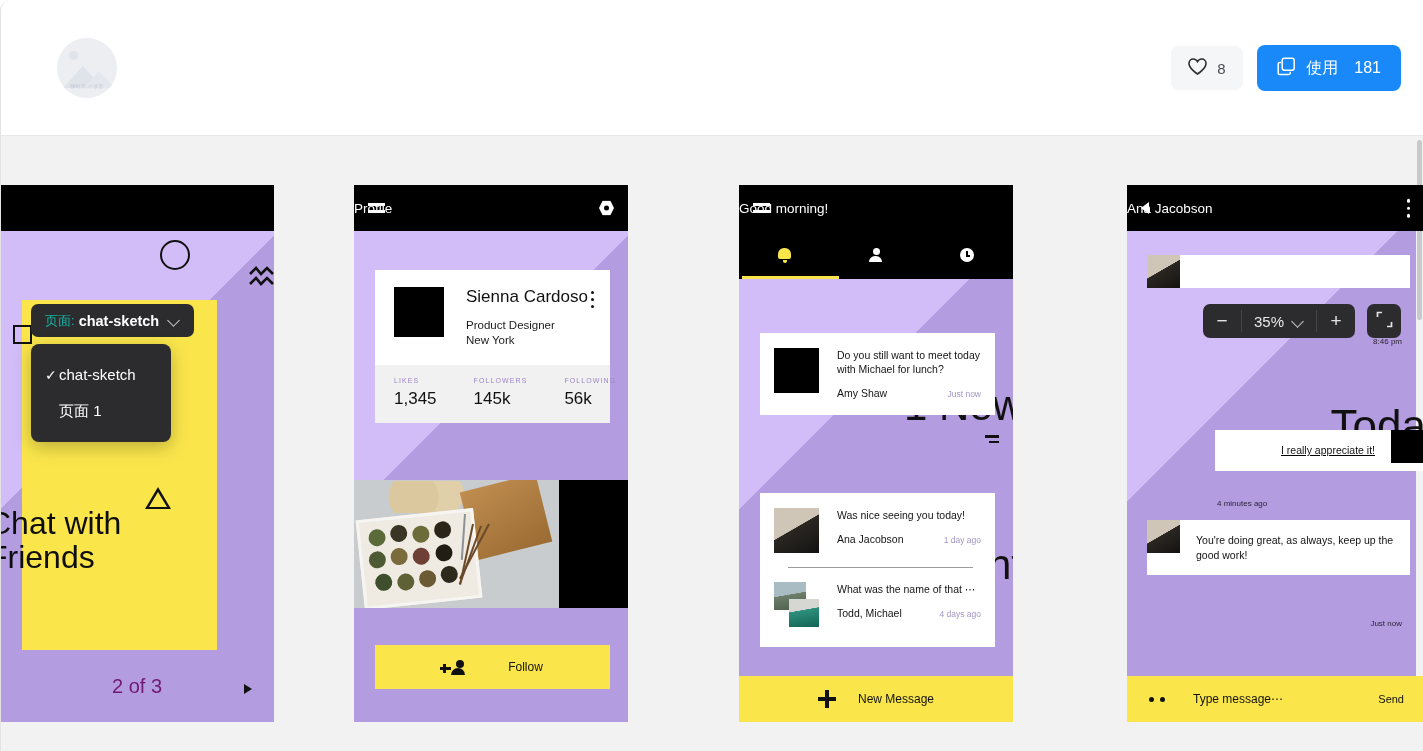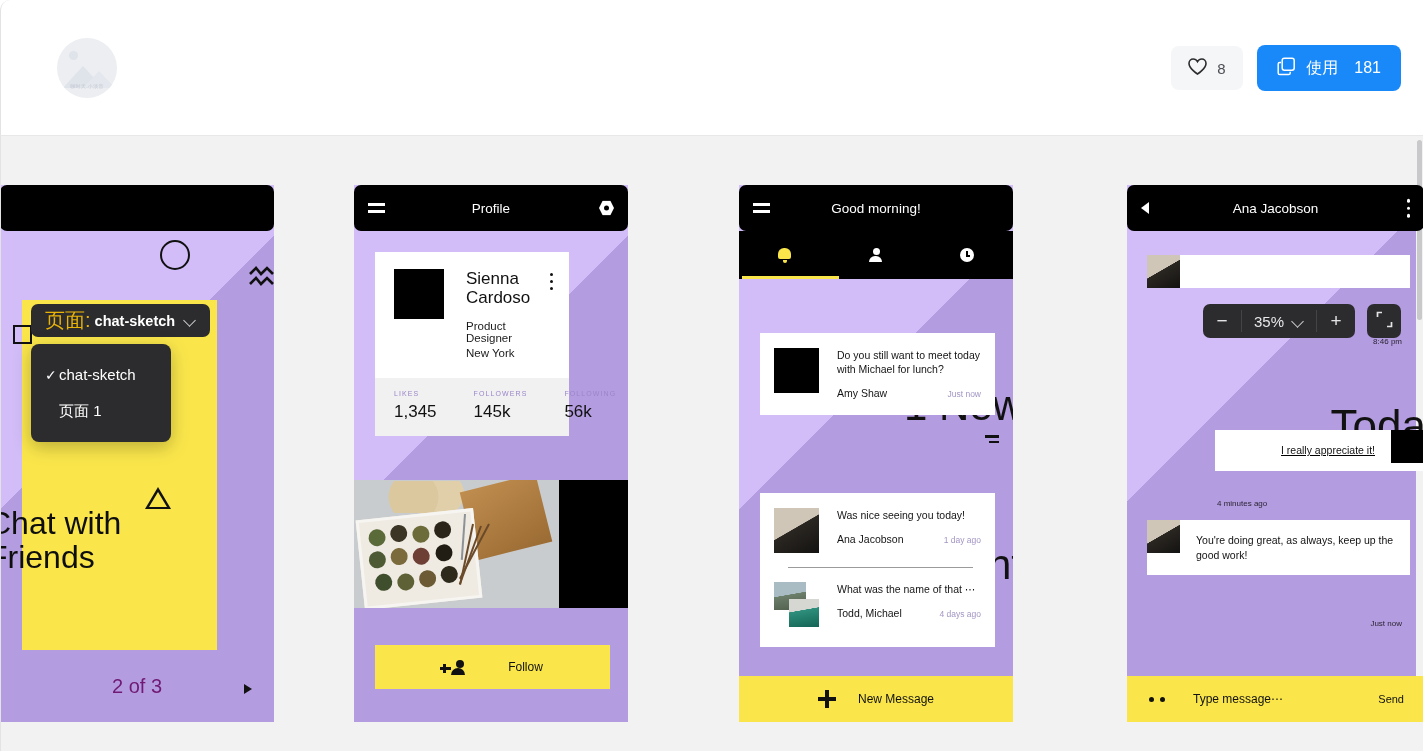--- a/index.html
+++ b/index.html
@@ -108,21 +108,21 @@
   }
 
   
   .page-pill {
     position: absolute; left: 30px; top: 168px;
     height: 33px; padding: 0 14px;
     background: #2c2c2e; border-radius: 7px;
     display: flex; align-items: center; gap: 10px;
     z-index: 40; cursor: pointer;
   }
-  .pp-prefix { color: #eab308; font-size: 20px; }
+  .pp-prefix { color: #14b8a6; font-size: 13px; }
   .pp-value { color: #ffffff; font-size: 14.5px; font-weight: 700; margin-left: -6px; }
   .chev { width: 11px; height: 11px; position: relative; }
   .chev::before {
     content: ""; position: absolute; left: 0; top: 1px;
     width: 8px; height: 8px;
     border-right: 1.6px solid #cdced0; border-bottom: 1.6px solid #cdced0;
     transform: rotate(45deg);
   }
   .page-menu {
     position: absolute; left: 30px; top: 208px;
@@ -168,22 +168,22 @@
     font-family: "Liberation Sans", sans-serif;
   }
   .screen .diag {
     position: absolute; inset: 0; pointer-events: none;
     background: linear-gradient(135deg, #d3bdf9 0%, #d3bdf9 40%, #b49ce0 40%, #b49ce0 100%);
     opacity: 1; z-index: 0;
   }
   .screen > * { position: relative; z-index: 1; }
   .sbar {
     height: 46px; background: #000; color: #fff;
-    display: flex; align-items: center; justify-content: center;
-    font-size: 13.5px; position: relative; border-radius: 7px;
+    display: flex; align-items: center; justify-content: flex-start;
+    font-size: 13.5px; position: relative;
   }
   .sbar .left { position: absolute; left: 14px; top: 50%; transform: translateY(-50%); }
   .sbar .right { position: absolute; right: 14px; top: 50%; transform: translateY(-50%); }
   .ham { width: 17px; }
   .ham i { display: block; height: 3px; background: #fff; margin-bottom: 4px; }
   .ham i:last-child { margin-bottom: 0; width: 17px; }
   .hexdot {
     width: 15px; height: 15px; background: #fff;
     clip-path: polygon(25% 0,75% 0,100% 50%,75% 100%,25% 100%,0 50%);
     display: flex; align-items: center; justify-content: center;
@@ -249,21 +249,21 @@
   .pager-next {
     position: absolute; right: 22px; bottom: 28px; z-index: 4;
     width: 0; height: 0;
     border-top: 5px solid transparent; border-bottom: 5px solid transparent;
     border-left: 8px solid #121212;
   }
 
   
   #screen2 { left: 353px; }
   .pcard {
-    position: absolute; left: 21px; top: 67px; width: 194px;
+    position: absolute; left: 21px; top: 85px; width: 235px;
     background: #fff; z-index: 3;
   }
   .pcard-top { display: flex; padding: 17px 16px 19px 19px; }
   .pc-photo { width: 50px; height: 50px; background: #000; flex: none; }
   .pc-info { margin-left: 22px; flex: 1; }
   .pc-name { font-size: 17px; line-height: 19px; color: #111; }
   .pc-role { font-size: 11.5px; color: #1b1b1b; margin-top: 13px; }
   .pc-loc { font-size: 11.5px; color: #1b1b1b; margin-top: 3px; }
   .pc-kebab { padding-top: 4px; }
   .pc-kebab i { display: block; width: 3px; height: 3px; background: #111; border-radius: 50%; margin-bottom: 4px; }

